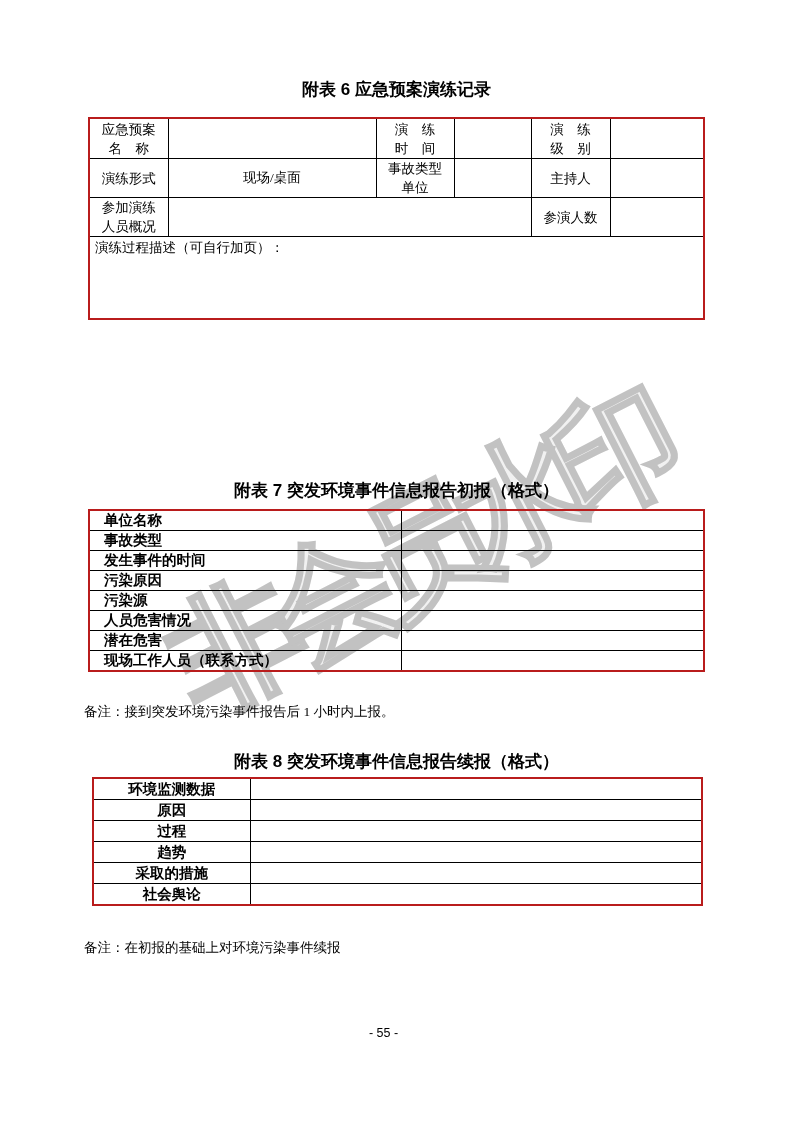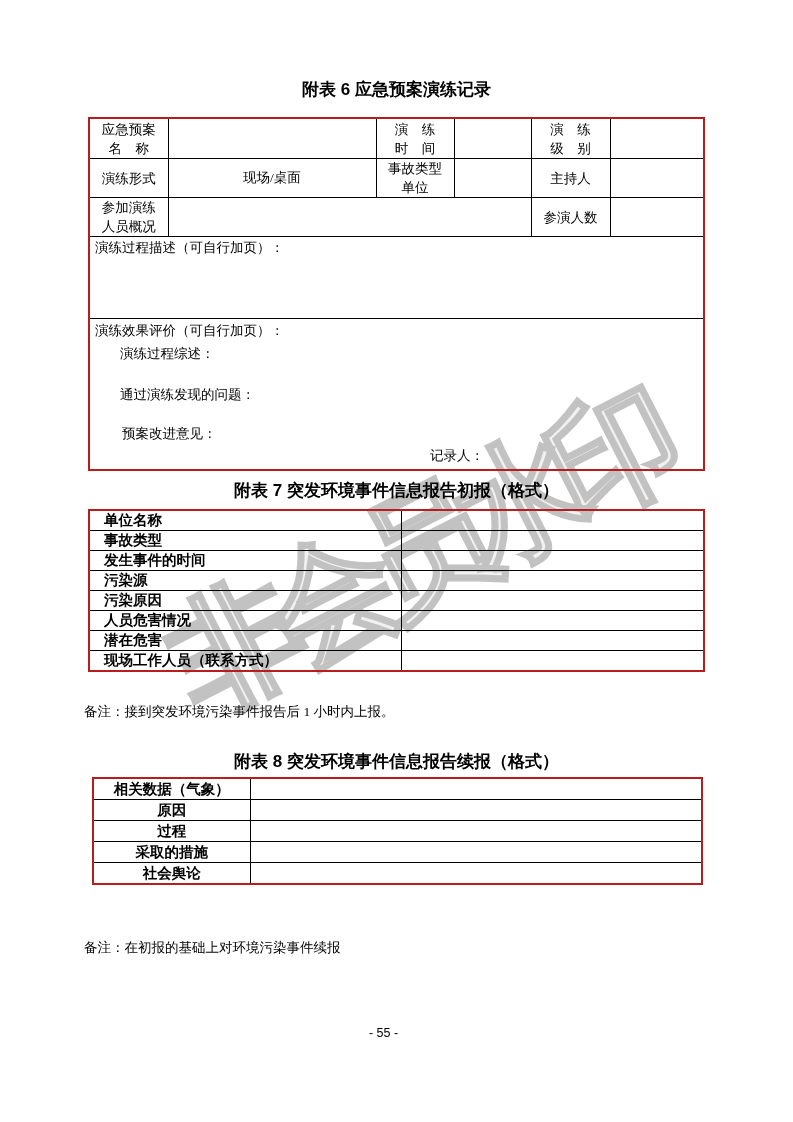--- a/index.html
+++ b/index.html
@@ -127,29 +127,20 @@
         </td>
         <td class="val" colspan="3"></td>
         <td class="lbl">参演人数</td>
         <td class="val"></td>
       </tr>
       <tr class="r4">
         <td class="big" colspan="6">
           <div>演练过程描述（可自行加页）：</div>
         </td>
       </tr>
-      <tr class="r5">
-        <td class="big" colspan="6">
-          <div>演练效果评价（可自行加页）：</div>
-          <div class="ind1">演练过程综述：</div>
-          <div class="ind2">通过演练发现的问题：</div>
-          <div class="ind3">预案改进意见：</div>
-          <div class="recorder">记录人：</div>
-        </td>
-      </tr>
       </tbody>
     </table>
 
     <div class="tbl-title" id="t7-title">附表 7 突发环境事件信息报告初报（格式）</div>
 
     <table class="doc" id="t7">
       <colgroup>
           <col style="width:312px">
           <col style="width:303px">
         </colgroup>
@@ -160,25 +151,25 @@
           </tr>
       <tr>
             <td class="l7">事故类型</td>
             <td></td>
           </tr>
       <tr>
             <td class="l7">发生事件的时间</td>
             <td></td>
           </tr>
       <tr>
+            <td class="l7">污染原因</td>
+            <td></td>
+          </tr>
+      <tr>
             <td class="l7">污染源</td>
-            <td></td>
-          </tr>
-      <tr>
-            <td class="l7">污染原因</td>
             <td></td>
           </tr>
       <tr>
             <td class="l7">人员危害情况</td>
             <td></td>
           </tr>
       <tr>
             <td class="l7">潜在危害</td>
             <td></td>
           </tr>
@@ -193,29 +184,33 @@
 
     <div class="tbl-title" id="t8-title">附表 8 突发环境事件信息报告续报（格式）</div>
 
     <table class="doc" id="t8">
       <colgroup>
           <col style="width:157px">
           <col style="width:452px">
         </colgroup>
       <tbody>
       <tr>
-            <td class="l8">相关数据（气象）</td>
+            <td class="l8">环境监测数据</td>
             <td></td>
           </tr>
       <tr>
             <td class="l8">原因</td>
             <td></td>
           </tr>
       <tr>
             <td class="l8">过程</td>
+            <td></td>
+          </tr>
+      <tr>
+            <td class="l8">趋势</td>
             <td></td>
           </tr>
       <tr>
             <td class="l8">采取的措施</td>
             <td></td>
           </tr>
       <tr>
             <td class="l8">社会舆论</td>
             <td></td>
           </tr>

